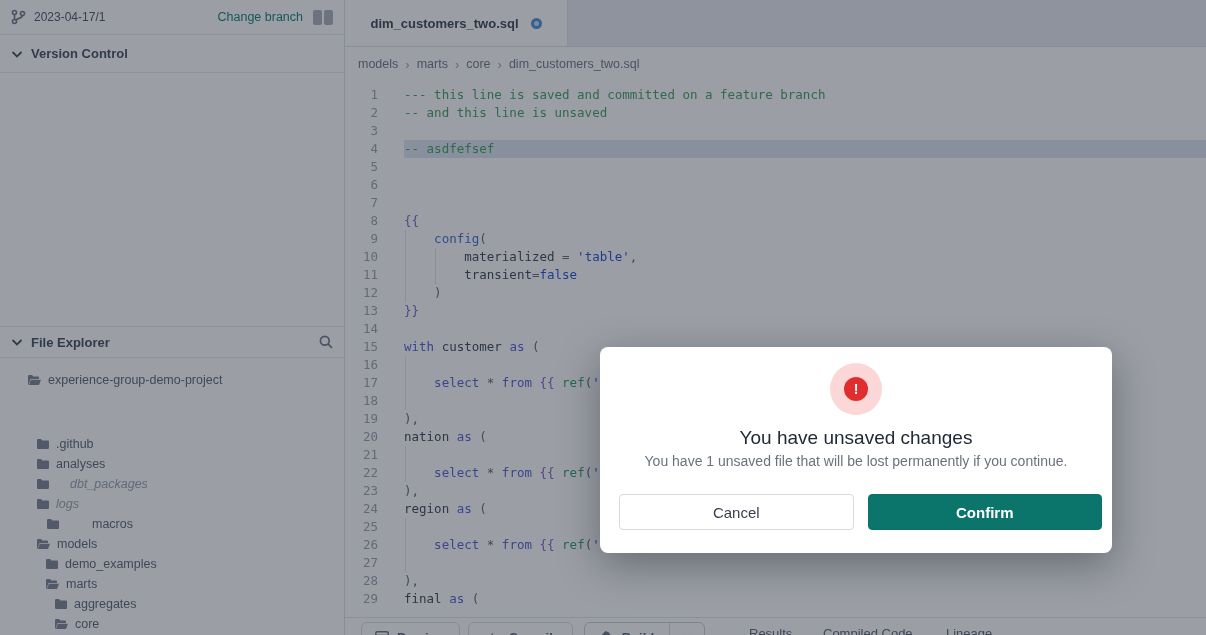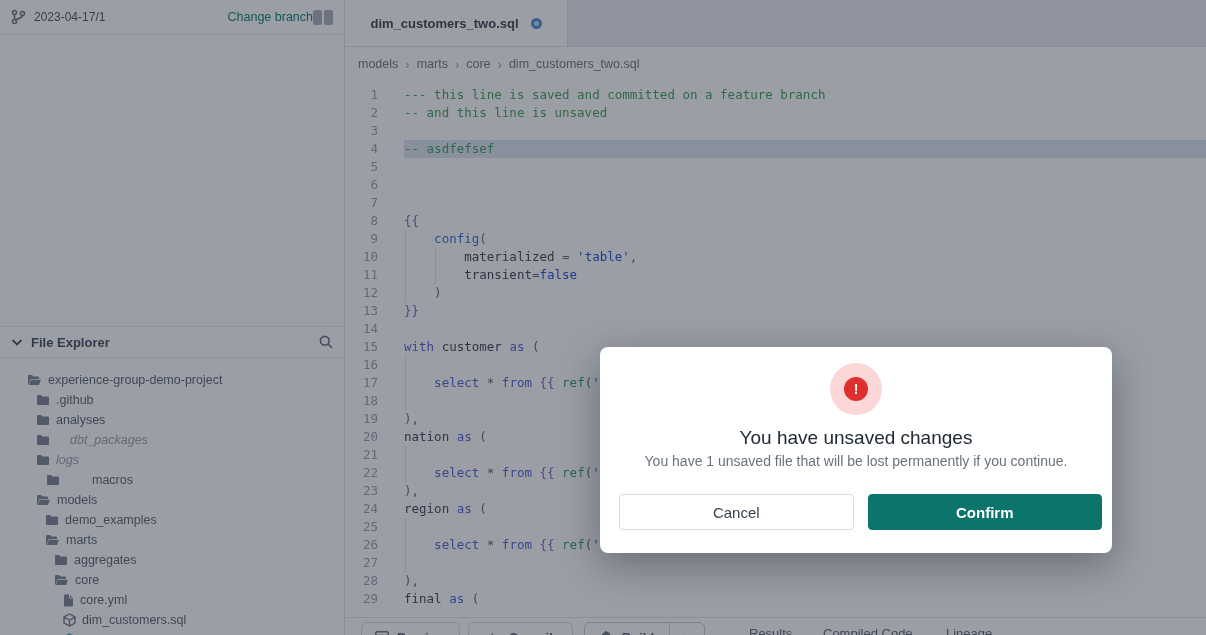--- a/index.html
+++ b/index.html
@@ -7,21 +7,21 @@
   .app { position:relative; width:1206px; height:635px; overflow:hidden;
          font-family:"Liberation Sans", sans-serif; background:#fff; }
 
   
   .sidebar { position:absolute; left:0; top:0; width:345px; height:635px;
              background:#fff; border-right:1px solid #dde2e8; }
   .branch-bar { height:35px; display:flex; align-items:center; padding:0 11px;
                 border-bottom:1px solid #e7eaee; }
   .branch-name { font-size:12px; color:#4a5462; margin-left:8px; }
   .branch-spacer { flex:1; }
-  .change-branch { font-size:12.5px; color:#0c8276; cursor:pointer; margin-right:0; }
+  .change-branch { font-size:12.5px; color:#0c8276; cursor:pointer; margin-right:10px; }
   .book-icon { display:flex; gap:2px; }
   .book-icon i { display:block; width:9px; height:15px; background:#a9b0bc; border-radius:2px; }
 
   .section-header { height:38px; display:flex; align-items:center; padding:0 10px;
                     border-bottom:1px solid #e7eaee; }
   .section-title { font-size:13px; font-weight:700; color:#414b59; margin-left:7px; }
   .fe-header { position:absolute; top:326px; left:0; right:0; height:32px;
                border-top:1px solid #e7eaee; border-bottom:1px solid #e7eaee;
                display:flex; align-items:center; padding:0 10px; background:#fff; }
   .fe-header .section-title { flex:1; }
@@ -117,20 +117,26 @@
       </svg>
       <span class="branch-name">2023-04-17/1</span>
       <span class="branch-spacer"></span>
       <span class="change-branch">Change branch</span>
       <span class="book-icon">
           <i></i>
           <i></i>
         </span>
     </div>
 
+    <div class="section-header">
+      <svg width="14" height="14" viewBox="0 0 14 14">
+        <path d="M2.5 5 L7 9.5 L11.5 5" fill="none" stroke="#414b59" stroke-width="1.8"></path>
+      </svg>
+      <span class="section-title">Version Control</span>
+    </div>
 
 
     <div class="fe-header">
       <svg width="14" height="14" viewBox="0 0 14 14">
         <path d="M2.5 5 L7 9.5 L11.5 5" fill="none" stroke="#414b59" stroke-width="1.8"></path>
       </svg>
       <span class="section-title">File Explorer</span>
       <svg width="16" height="16" viewBox="0 0 16 16">
         <circle cx="6.8" cy="6.8" r="4.4" fill="none" stroke="#6c7686" stroke-width="1.7"></circle>
         <path d="M10.2 10.2 L14 14" stroke="#6c7686" stroke-width="1.7"></path>
@@ -138,21 +144,21 @@
     </div>
 
     <div class="tree">
         <div class="tree-row" style="padding-left: 27px;">
           <svg width="15" height="12" viewBox="0 0 15 12">
             <path d="M1 2 a1 1 0 0 1 1-1 h3 l1.4 1.5 H11 a1 1 0 0 1 1 1 V5 H3.5 L1.5 11 H2 a1 1 0 0 1 -1-1 Z" fill="#7b8494"></path>
             <path d="M3.8 5.8 H14 L12 11 H2 Z" fill="#7b8494"></path>
           </svg>
           <span>experience-group-demo-project</span>
         </div>
-        <div class="tree-row" style="padding-left: 36px;">
+        <div class="tree-row" style="padding-left: 36px; margin-top: 44px;">
           <svg width="14" height="12" viewBox="0 0 14 12">
             <path d="M1 2 a1 1 0 0 1 1-1 h3 l1.4 1.5 H12 a1 1 0 0 1 1 1 V10 a1 1 0 0 1 -1 1 H2 a1 1 0 0 1 -1-1 Z" fill="#7b8494"></path>
           </svg>
           <span>.github</span>
         </div>
         <div class="tree-row" style="padding-left: 36px;">
           <svg width="14" height="12" viewBox="0 0 14 12">
             <path d="M1 2 a1 1 0 0 1 1-1 h3 l1.4 1.5 H12 a1 1 0 0 1 1 1 V10 a1 1 0 0 1 -1 1 H2 a1 1 0 0 1 -1-1 Z" fill="#7b8494"></path>
           </svg>
           <span>analyses</span>

